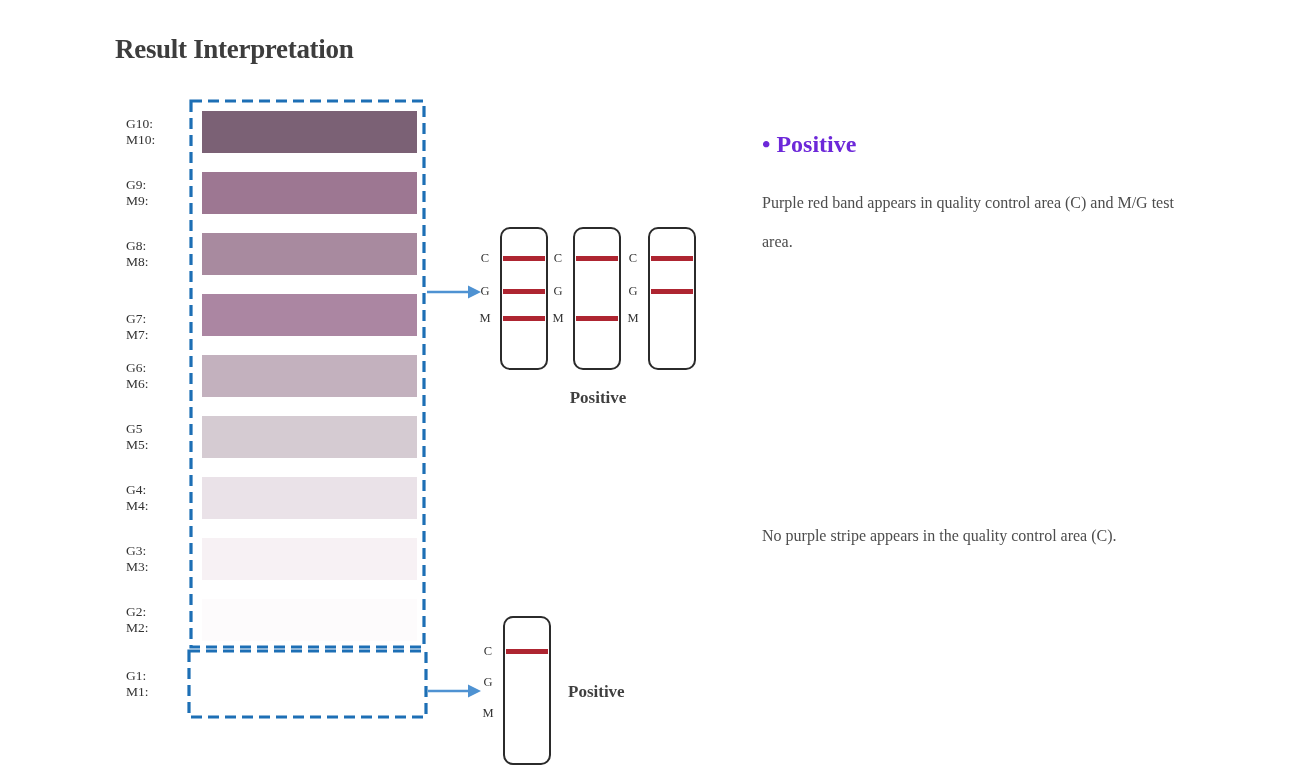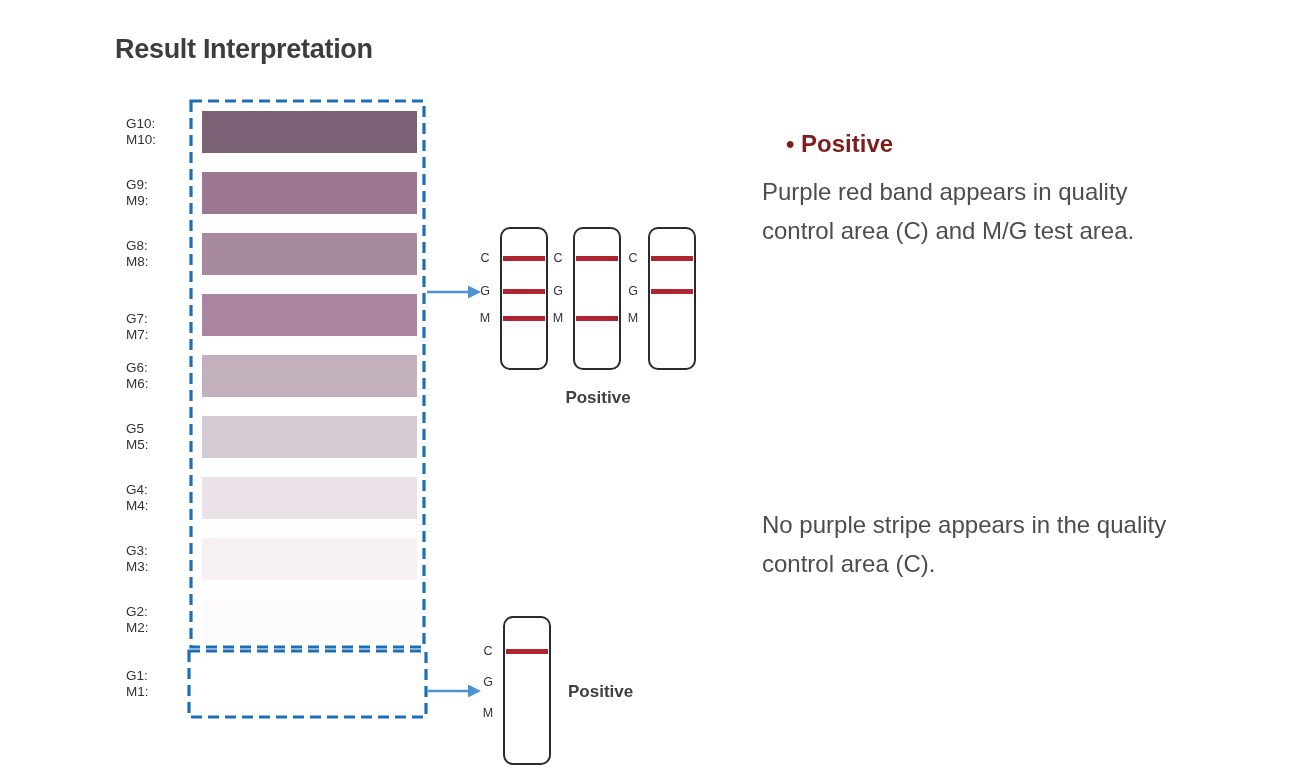--- a/index.html
+++ b/index.html
@@ -1,35 +1,35 @@
 <!DOCTYPE html>
 <html><head>
 <meta charset="utf-8">
 <style>
   html,body{margin:0;padding:0;background:#fff;}
   .stage{position:relative;width:1300px;height:784px;background:#ffffff;
-         font-family:Liberation Sans, sans-serif;overflow:hidden;}
+         font-family:Liberation Serif, serif;overflow:hidden;}
   .title{position:absolute;left:115px;top:34px;font-size:27px;font-weight:bold;
          color:#3d3d3d;letter-spacing:-0.3px;}
   .svg-layer{position:absolute;left:0;top:0;pointer-events:none;}
   .grad-label{position:absolute;left:126px;width:57px;text-align:left;
               font-size:13.5px;line-height:16px;color:#333;}
   .grad-label span{display:block;}
   .swatch{position:absolute;left:202px;width:215px;height:42px;}
   .strip{position:absolute;width:48px;background:#fff;border:2px solid #2b2b2b;
          border-radius:10px;box-sizing:border-box;}
   .band{position:absolute;left:1px;right:1px;height:5px;}
   .zone-label{position:absolute;width:16px;text-align:center;
               font-size:12.5px;color:#333;line-height:16px;}
   .caption{position:absolute;font-weight:bold;font-size:17px;color:#3f3f3f;}
   .caption-positive{left:500px;top:388px;width:196px;text-align:center;}
   .caption-negative{left:568px;top:682px;}
   .legend-section{position:absolute;left:762px;width:420px;}
-  .legend-title{font-size:24px;font-weight:bold;color:#7f1d1d;line-height:30px;margin-left:24px;}
-  .legend-body{margin-top:13px;font-size:24px;line-height:39px;color:#4d4d4d;}
+  .legend-title{font-size:24px;font-weight:bold;color:#6d28d9;line-height:30px;}
+  .legend-body{margin-top:24px;font-size:16px;line-height:39px;color:#4d4d4d;}
 </style>
 </head>
 <body>
 
 <div class="stage">
 
   <div class="title">Result Interpretation</div>
 
   <svg class="svg-layer" width="1300" height="784" viewBox="0 0 1300 784">
     <rect id="big-dash-box" x="191" y="101" width="233" height="546" fill="none" stroke-width="3.2" stroke-dasharray="11 6" stroke="#1d6fb5"></rect>

